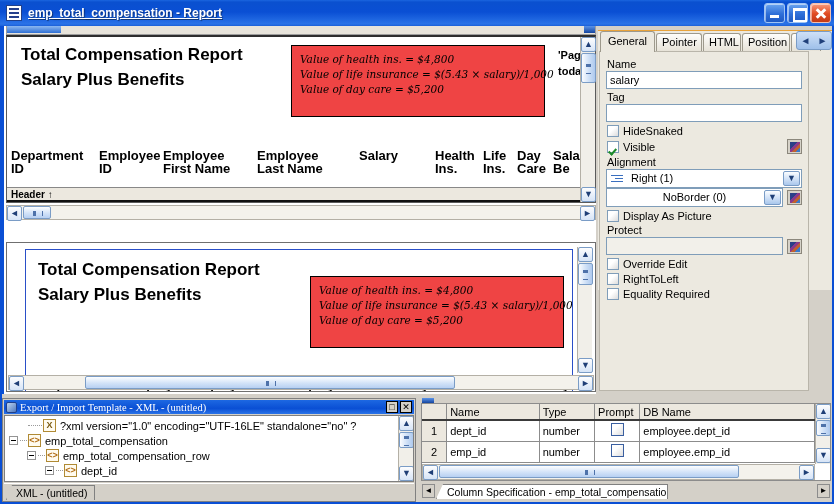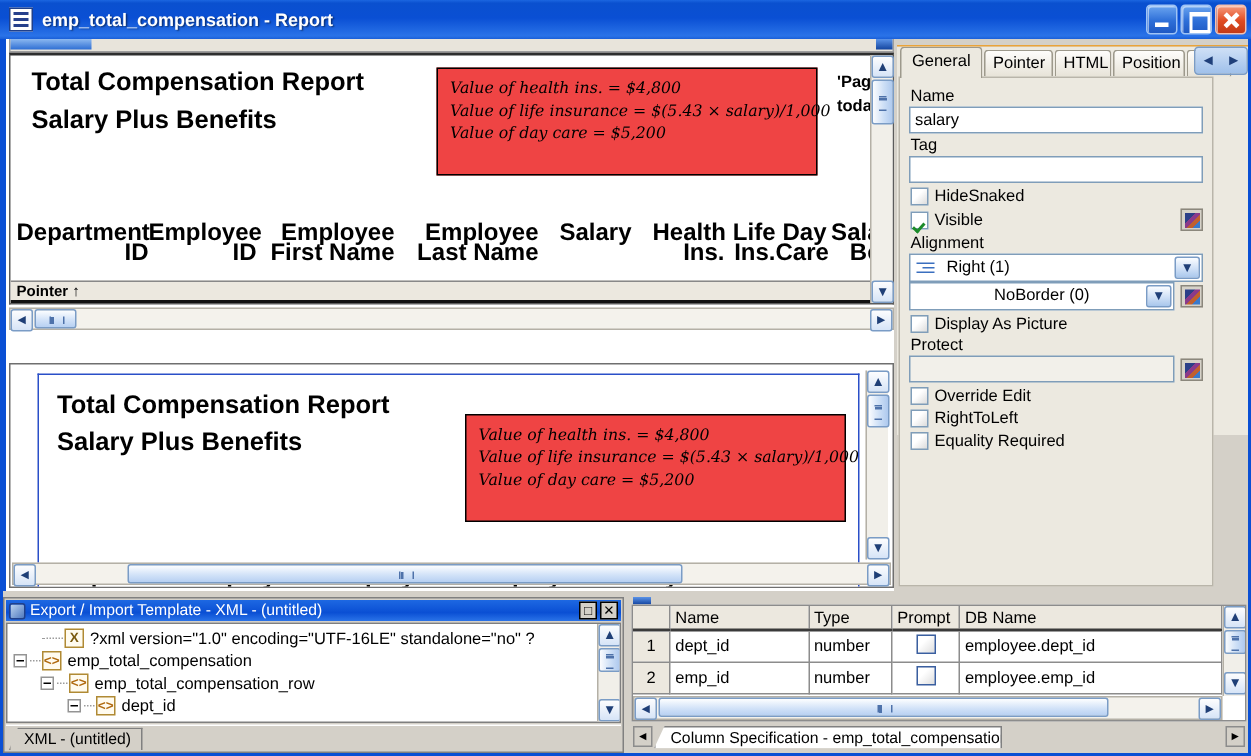--- a/index.html
+++ b/index.html
@@ -31,20 +31,21 @@
   }
   #titlebar .ticon::before {
     content: ""; position: absolute; left: 2px; top: 2px; right: 2px; height: 2px;
     background: #26408c;
     box-shadow: 0 4px 0 #26408c, 0 8px 0 #26408c;
   }
   #titlebar .ttext {
     color: #fff; font-weight: bold; font-size: 12px;
     text-shadow: 1px 1px 1px rgba(0,0,0,.45);
     white-space: nowrap;
+    text-decoration: underline;
   }
   #winbtns { position: absolute; right: 3px; top: 3px; display: flex; gap: 2px; }
   .wbtn {
     width: 21px; height: 20px; border-radius: 3px;
     border: 1px solid #9fc4f5;
     position: relative;
     background: linear-gradient(to bottom, #6ba5f0, #2e6fd8 55%, #1e59c4);
     box-shadow: inset 1px 1px 0 rgba(255,255,255,.5);
   }
   .wbtn.close {
@@ -104,22 +105,22 @@
     font-weight: bold; color: #000;
     white-space: nowrap;
   }
   .formulaBox {
     border: 1px solid #000; background: #ef4444;
     font-family: "DejaVu Serif", serif; font-style: italic;
     font-size: 10.5px; color: #000;
     padding: 6px 8px; line-height: 15px; white-space: nowrap;
   }
   .colhdr {
-    position: absolute; font-weight: bold; font-size: 16px; color: #000;
-    text-align: right; line-height: 13px; white-space: nowrap;
+    position: absolute; font-weight: bold; font-size: 13px; color: #000;
+    text-align: left; line-height: 13px; white-space: nowrap;
   }
   .bandbar {
     position: absolute; left: 0; right: 0; height: 15px;
     background: #ece8df;
     border-top: 1px solid #888; border-bottom: 2px solid #111;
     font-weight: bold; font-size: 10px; color: #000;
     padding-left: 4px; line-height: 14px;
   }
   .pageText {
     position: absolute; font-weight: bold; font-size: 11px; color: #000; white-space: nowrap;
@@ -269,21 +270,21 @@
     position: absolute; left: 1px; top: 1px; right: 1px; height: 14px;
     background: linear-gradient(to bottom,#1d68e2,#0a4fd4 60%,#2a73e8);
     display: flex; align-items: center; padding-left: 2px;
   }
   #xmlTitle .xi {
     width: 11px; height: 11px; margin-right: 3px; flex: 0 0 auto;
     background: linear-gradient(135deg,#bcd4f0,#4f79bf);
     border: 1px solid #20408a; border-radius: 2px;
   }
   #xmlTitle .xt {
-    color: #fff; font-size: 10.5px; white-space: nowrap;
+    color: #fff; font-size: 10.5px; white-space: nowrap; font-family: Liberation Serif, serif;
   }
   #xmlTitle .xbtns { position: absolute; right: 2px; top: 1px; display: flex; gap: 2px; }
   #xmlTitle .xb {
     width: 12px; height: 12px; background: #d4d0c8;
     border: 1px solid #000; position: relative;
     font-size: 9px; line-height: 10px; text-align: center; color: #000;
   }
   #xmlTree {
     position: absolute; left: 1px; top: 16px; right: 1px; bottom: 19px;
     background: #fff; border: 1px solid #7f7f7f; overflow: hidden;
@@ -473,21 +474,21 @@
           </div>
           <div class="colhdr" style="left:510px;top:112px; width:34px;">
             <div>Day</div>
             <div>Care</div>
           </div>
           <div class="colhdr" style="left:546px;top:112px; width:34px;">
             <div>Sala</div>
             <div>Be</div>
           </div>
 
-          <div class="bandbar" style="bottom:0;">Pointer ↑</div>
+          <div class="bandbar" style="bottom:0;">Header ↑</div>
         </div>
 
         <div class="vsb">
           <div class="arrow up">▲</div>
           <div class="thumb" style="top:16px;height:30px;"></div>
           <div class="arrow dn">▼</div>
         </div>
       </div>
 
       <div class="hsb" style="left:2px;top:179px;width:590px;">

